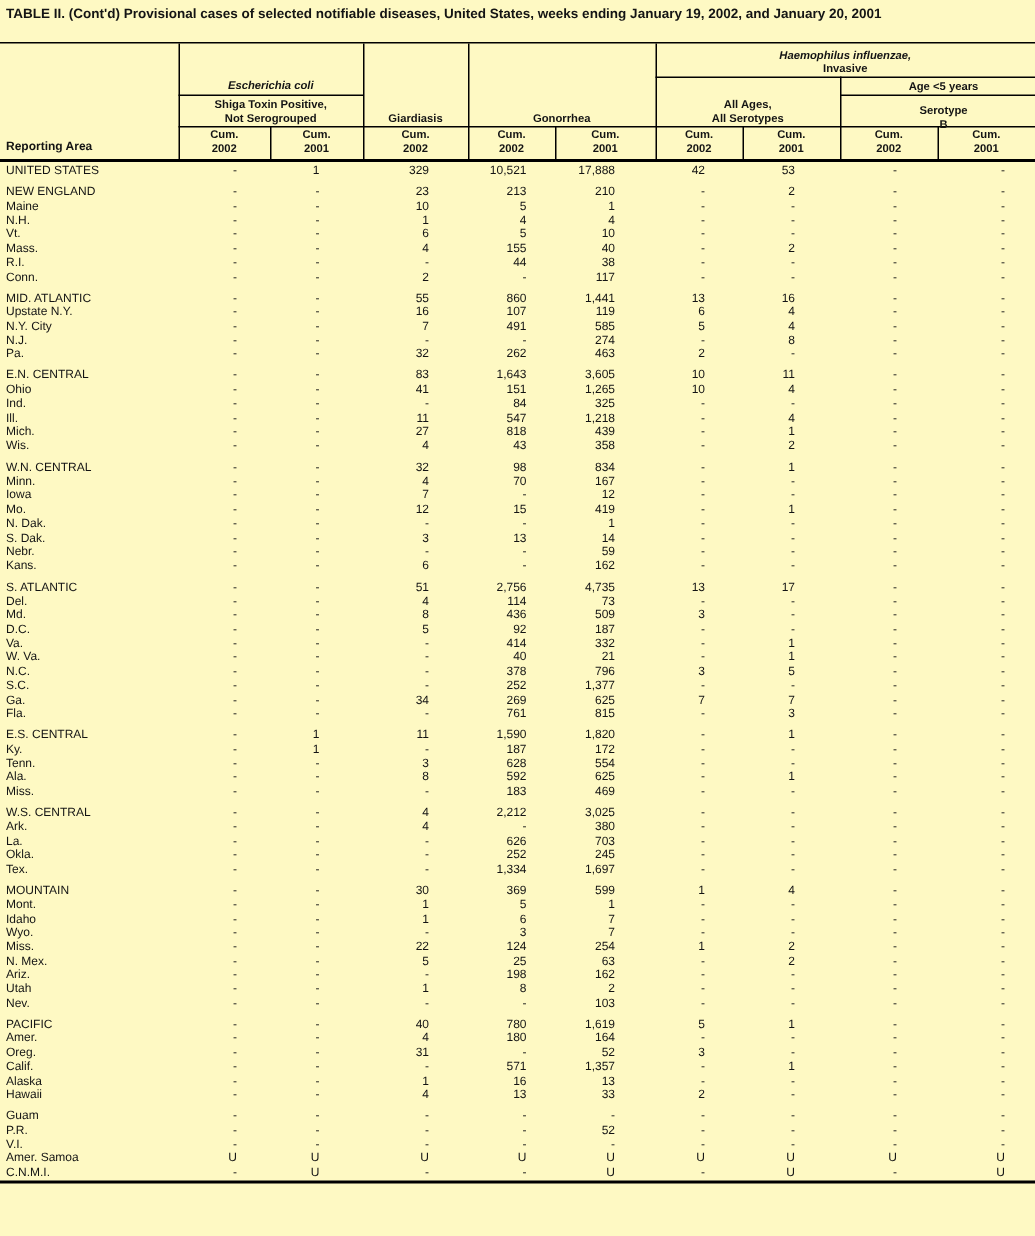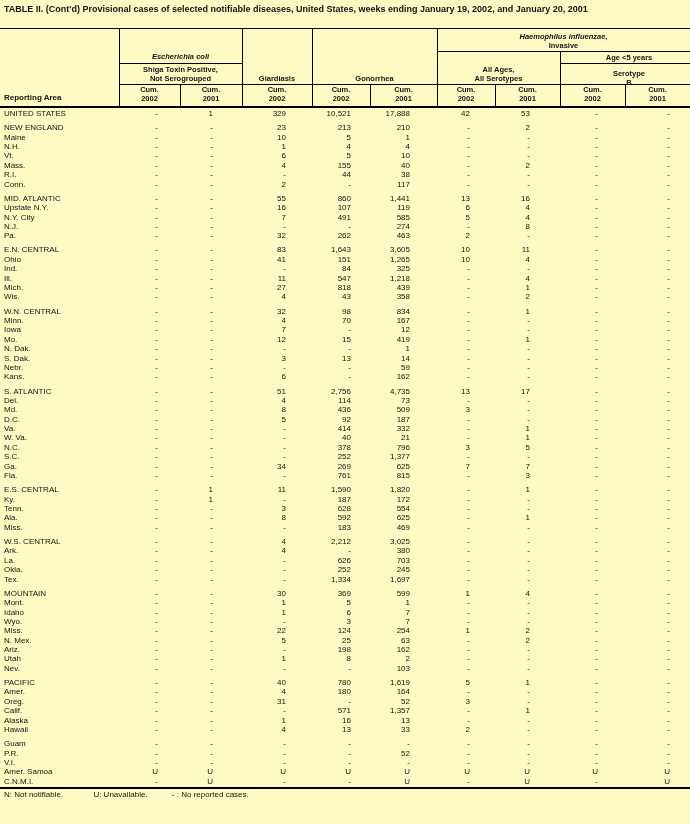--- a/index.html
+++ b/index.html
@@ -932,19 +932,14 @@
         <span class="cell num c3">-</span>
         <span class="cell num c4">U</span>
         <span class="cell num c5">-</span>
         <span class="cell num c6">U</span>
         <span class="cell num c7">-</span>
         <span class="cell num c8">U</span>
       </div>
     </div>
 
   <div class="hline thick" style="left:0;top:787px;width:690px"></div>
-  <div class="footline" style="top:790px">
-    <span>N: Not notifiable.</span>
-    <span class="fn-gap1">U: Unavailable.</span>
-    <span class="fn-gap2">- : No reported cases.</span>
-  </div>
 
 </div>
 
 </body></html>

